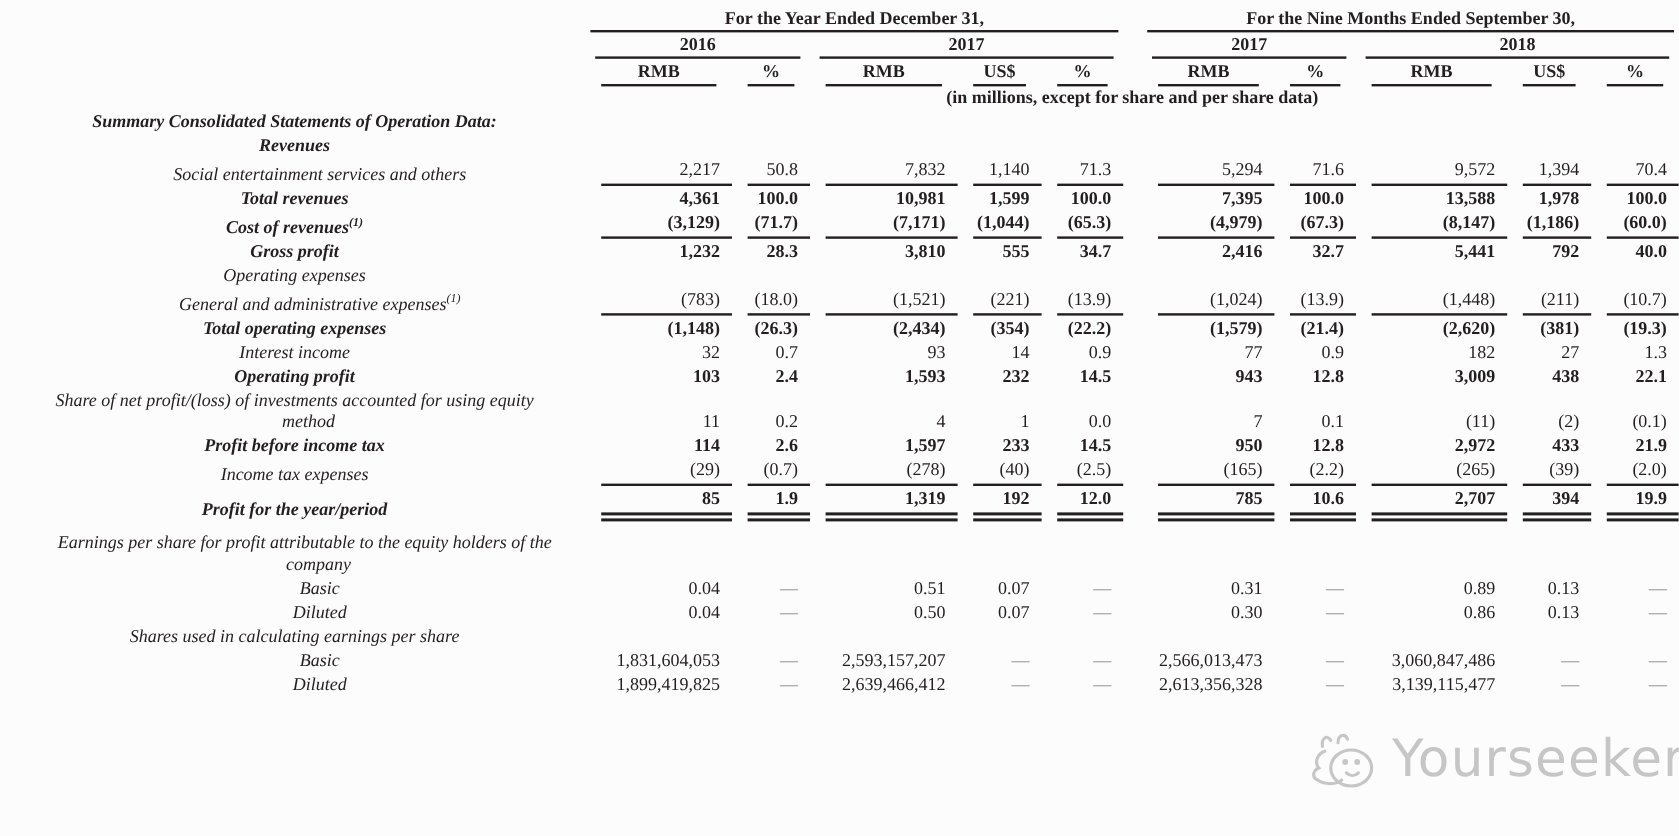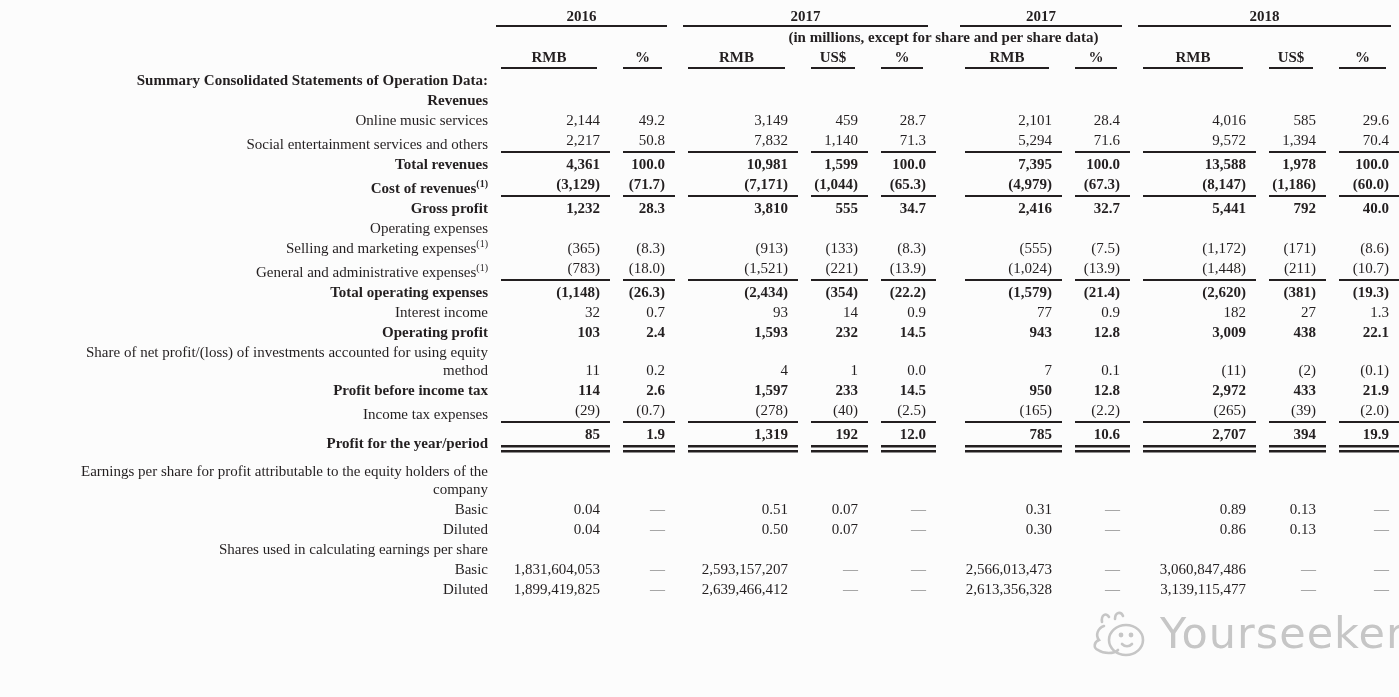--- a/index.html
+++ b/index.html
@@ -25,21 +25,21 @@
     background-size:calc(100% - 16px) 2px; background-position:center bottom 1px;margin-top:12px;
   }
   td.unit {
     padding-bottom:4px;
     background:linear-gradient(#231f20,#231f20) no-repeat;
     background-size:calc(100% - 26px) 2px; background-position:center bottom 1px;
   }
   td.note { font-weight:bold; padding-top:0; }
 
   
-  td.label { text-align:right; padding-left:3px; }
+  td.label { text-align:center; padding-left:3px;font-style:italic; }
   td.label.ind1 { padding-left:45px; }
   td.label div.cont { padding-left:23px; }
   td.num { text-align:right; padding-right:10px; white-space:nowrap; }
   td.gapc { padding:0; }
   td.dash { color:#8a8a8a; }
   tr.bold td { font-weight:bold; }
   sup { font-size:10px; line-height:0; }
 
   tr.rule-single td.num {
     padding-bottom:5px;
@@ -82,44 +82,50 @@
       <col style="width:16px">
       <col style="width:110px">
         <col style="width:68px">
         <col style="width:126px">
         <col style="width:70px">
         <col style="width:73px">
     </colgroup>
     <thead>
       <tr>
         <td></td>
+        <td class="grp" colspan="5">For the Year Ended December 31,</td>
+        <td class="gapc"></td>
+        <td class="grp" colspan="5">For the Nine Months Ended September 30,</td>
+      </tr>
+      <tr>
+        <td></td>
         <td class="yr" colspan="2">2016</td>
         <td class="yr" colspan="3">2017</td>
         <td class="gapc"></td>
         <td class="yr" colspan="2">2017</td>
         <td class="yr" colspan="3">2018</td>
-      </tr>
-      <tr>
-        <td></td>
-        <td class="note" colspan="11">(in millions, except for share and per share data)</td>
       </tr>
       <tr>
         <td></td>
         <td class="unit">RMB</td>
         <td class="unit">%</td>
         <td class="unit">RMB</td>
         <td class="unit">US$</td>
         <td class="unit">%</td>
         <td class="gapc"></td>
         <td class="unit">RMB</td>
         <td class="unit">%</td>
         <td class="unit">RMB</td>
         <td class="unit">US$</td>
         <td class="unit">%</td>
       </tr>
+      <tr>
+        <td></td>
+        <td class="note" colspan="11">(in millions, except for share and per share data)</td>
+      </tr>
     </thead>
     <tbody>
         <tr class="bold">
           <td class="label">
             <div><span>Summary Consolidated Statements of Operation Data:</span></div>
           </td>
           <td class="num"></td>
           <td class="num"></td>
           <td class="num"></td>
           <td class="num"></td>
@@ -139,36 +145,20 @@
           <td class="num"></td>
           <td class="num"></td>
           <td class="num"></td>
           <td class="num"></td>
           <td class="gapc"></td>
           <td class="num"></td>
           <td class="num"></td>
           <td class="num"></td>
           <td class="num"></td>
           <td class="num"></td>
-        </tr>
-        <tr>
-          <td class="label ind1">
-            <div><span>Online music services</span></div>
-          </td>
-          <td class="num">2,144</td>
-          <td class="num">49.2</td>
-          <td class="num">3,149</td>
-          <td class="num">459</td>
-          <td class="num">28.7</td>
-          <td class="gapc"></td>
-          <td class="num">2,101</td>
-          <td class="num">28.4</td>
-          <td class="num">4,016</td>
-          <td class="num">585</td>
-          <td class="num">29.6</td>
         </tr>
         <tr class="rule-single">
           <td class="label ind1">
             <div><span>Social entertainment services and others</span></div>
           </td>
           <td class="num">2,217</td>
           <td class="num">50.8</td>
           <td class="num">7,832</td>
           <td class="num">1,140</td>
           <td class="num">71.3</td>
@@ -235,36 +225,20 @@
           <td class="num"></td>
           <td class="num"></td>
           <td class="num"></td>
           <td class="num"></td>
           <td class="gapc"></td>
           <td class="num"></td>
           <td class="num"></td>
           <td class="num"></td>
           <td class="num"></td>
           <td class="num"></td>
-        </tr>
-        <tr>
-          <td class="label ind1">
-            <div><span>Selling and marketing expenses</span><sup>(1)</sup></div>
-          </td>
-          <td class="num">(365)</td>
-          <td class="num">(8.3)</td>
-          <td class="num">(913)</td>
-          <td class="num">(133)</td>
-          <td class="num">(8.3)</td>
-          <td class="gapc"></td>
-          <td class="num">(555)</td>
-          <td class="num">(7.5)</td>
-          <td class="num">(1,172)</td>
-          <td class="num">(171)</td>
-          <td class="num">(8.6)</td>
         </tr>
         <tr class="rule-single">
           <td class="label ind1">
             <div><span>General and administrative expenses</span><sup>(1)</sup></div>
           </td>
           <td class="num">(783)</td>
           <td class="num">(18.0)</td>
           <td class="num">(1,521)</td>
           <td class="num">(221)</td>
           <td class="num">(13.9)</td>

